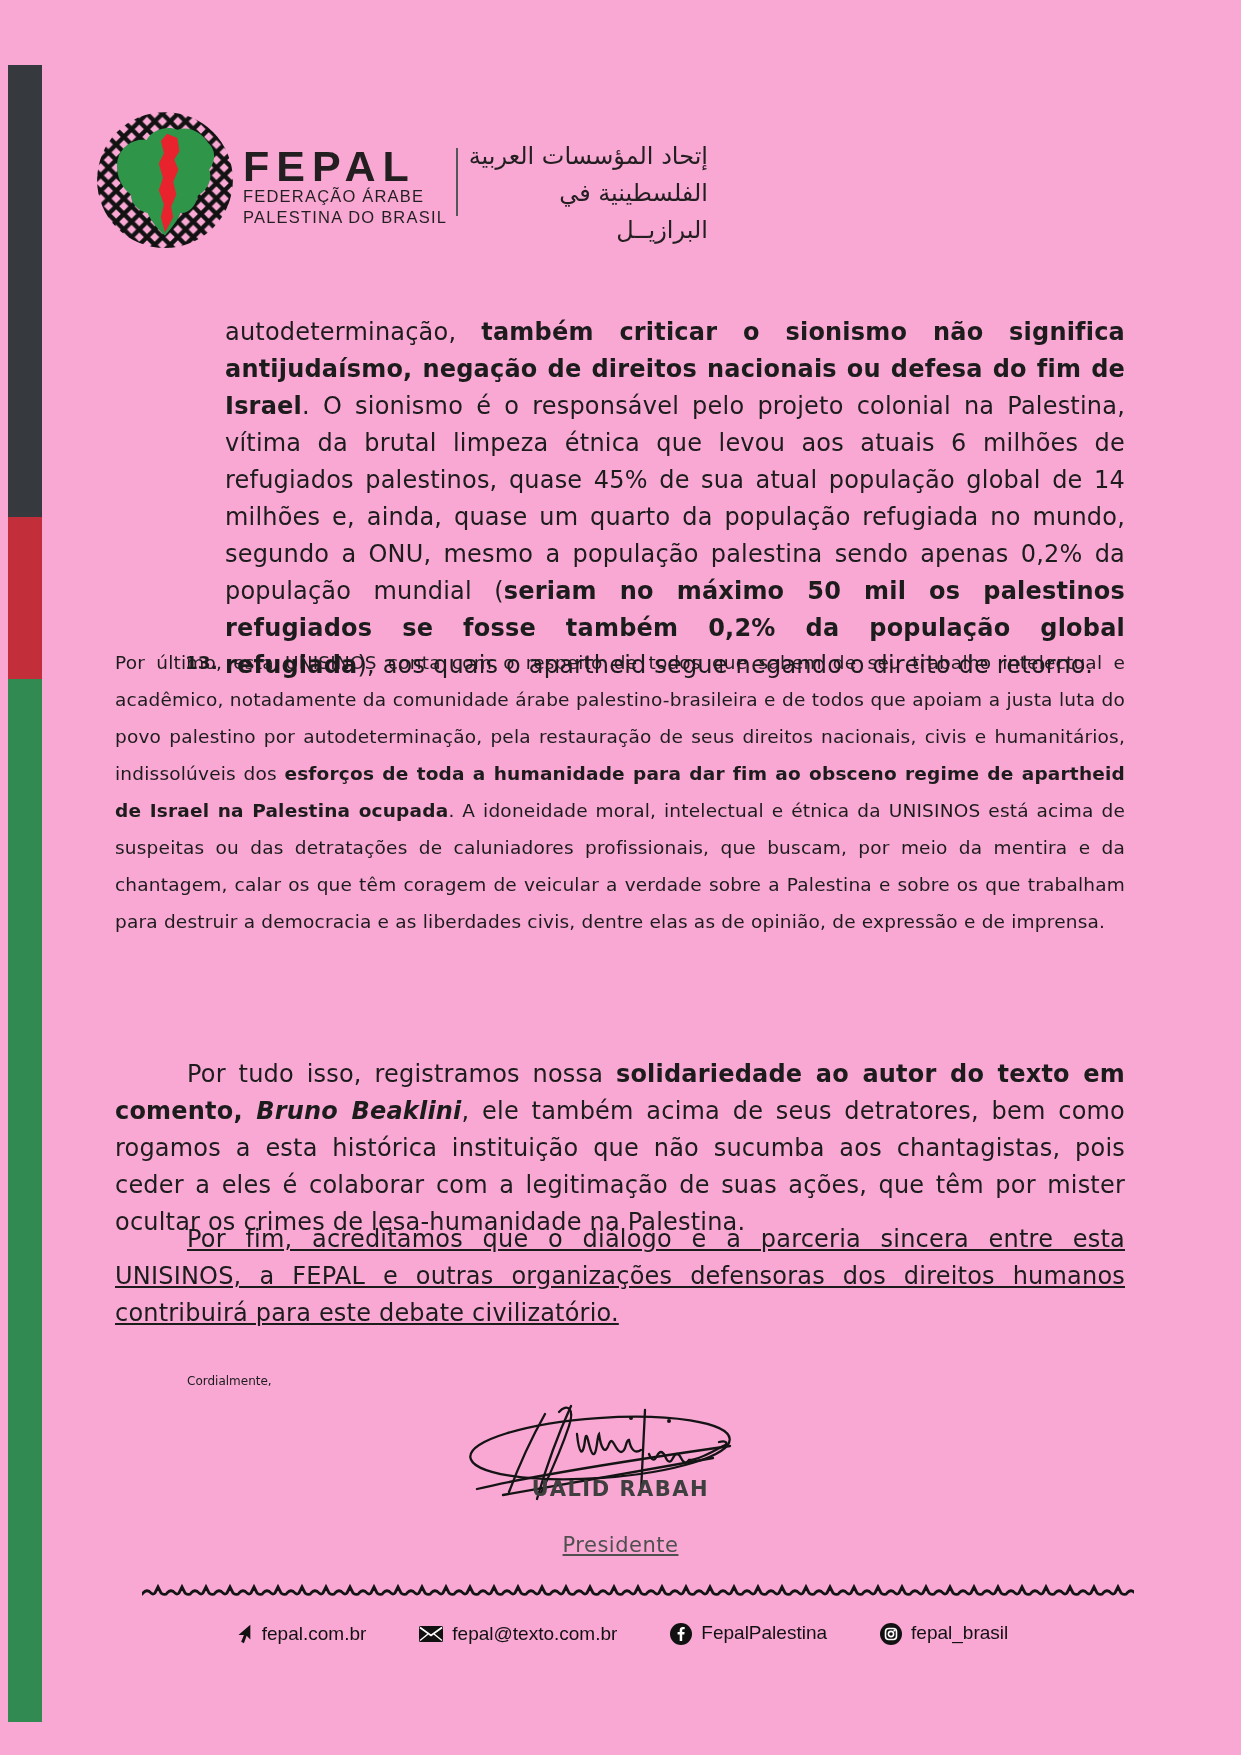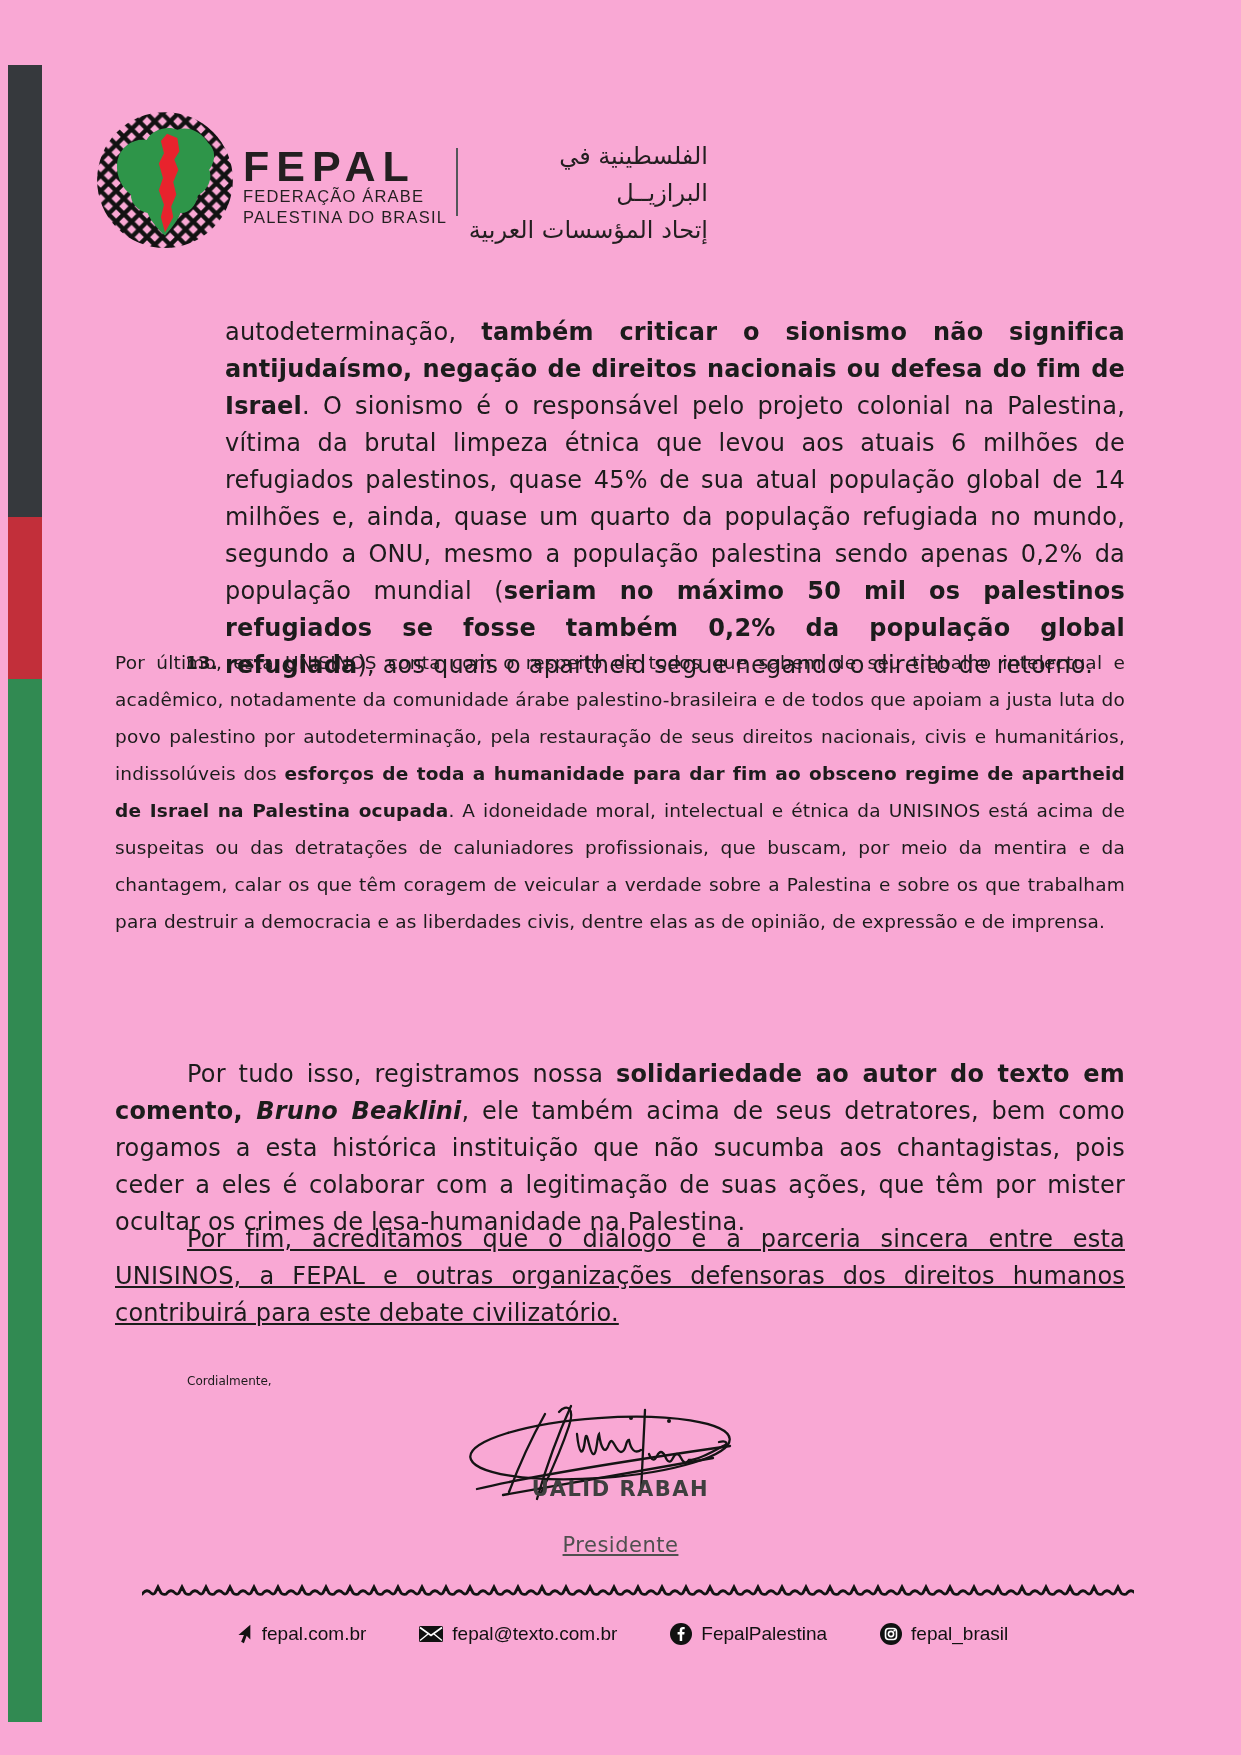--- a/index.html
+++ b/index.html
@@ -34,21 +34,21 @@
   .sig-svg{position:absolute;left:455px;top:1396px;}
   .sig-name{position:absolute;left:0;top:1477px;width:1241px;text-align:center;
             font-weight:bold;font-size:21px;letter-spacing:1.5px;color:#3f3f3f;}
   .sig-title{position:absolute;left:0;top:1533px;width:1241px;text-align:center;
              font-size:21px;letter-spacing:0.5px;color:#4f4f4f;text-decoration:underline;}
   
   .wavy{position:absolute;left:142px;top:1583px;}
   .footer{position:absolute;left:115px;top:1612px;width:1010px;height:44px;
           display:flex;justify-content:center;align-items:center;gap:52px;
           font-family:"Liberation Sans",sans-serif;font-size:19px;color:#111;}
-  .f-item{display:flex;align-items:center;gap:8px;white-space:nowrap;}
+  .f-item{display:flex;gap:8px;white-space:nowrap;}
   .f-item svg{display:block;}
 </style>
 </head>
 <body>
 
 <div class="page">
 
   <div class="stripe">
     <div class="s-black"></div>
     <div class="s-red"></div>
@@ -72,22 +72,22 @@
 
   <div class="brand">
     <div class="brand-acronym">FEPAL</div>
     <div class="brand-line">FEDERAÇÃO ÁRABE</div>
     <div class="brand-line">PALESTINA DO BRASIL</div>
   </div>
 
   <div class="lh-divider"></div>
 
   <div class="arabic">
+    <div>إتحاد المؤسسات العربية</div>
     <div>الفلسطينية في البرازيــل</div>
-    <div>إتحاد المؤسسات العربية</div>
   </div>
 
   <div class="bodytext">
     <p class="para p12"><span>autodeterminação, </span><span class="b">também criticar o sionismo não significa antijudaísmo, negação de direitos nacionais ou defesa do fim de Israel</span><span>. O sionismo é o responsável pelo projeto colonial na Palestina, vítima da brutal limpeza étnica que levou aos atuais 6 milhões de refugiados palestinos, quase 45% de sua atual população global de 14 milhões e, ainda, quase um quarto da população refugiada no mundo, segundo a ONU, mesmo a população palestina sendo apenas 0,2% da população mundial (</span><span class="b">seriam no máximo 50 mil os palestinos refugiados se fosse também 0,2% da população global refugiada</span><span>), aos quais o apartheid segue negando o direito de retorno.</span></p>
 
     <div class="p13wrap">
       <span class="p13num">13.</span>
       <p class="p13text"><span>Por último, esta UNISINOS conta com o respeito de todos que sabem de seu trabalho intelectual e acadêmico, notadamente da comunidade árabe palestino-brasileira e de todos que apoiam a justa luta do povo palestino por autodeterminação, pela restauração de seus direitos nacionais, civis e humanitários, indissolúveis dos </span><span class="b">esforços de toda a humanidade para dar fim ao obsceno regime de apartheid de Israel na Palestina ocupada</span><span>. A idoneidade moral, intelectual e étnica da UNISINOS está acima de suspeitas ou das detratações de caluniadores profissionais, que buscam, por meio da mentira e da chantagem, calar os que têm coragem de veicular a verdade sobre a Palestina e sobre os que trabalham para destruir a democracia e as liberdades civis, dentre elas as de opinião, de expressão e de imprensa.</span></p>
     </div>
 

